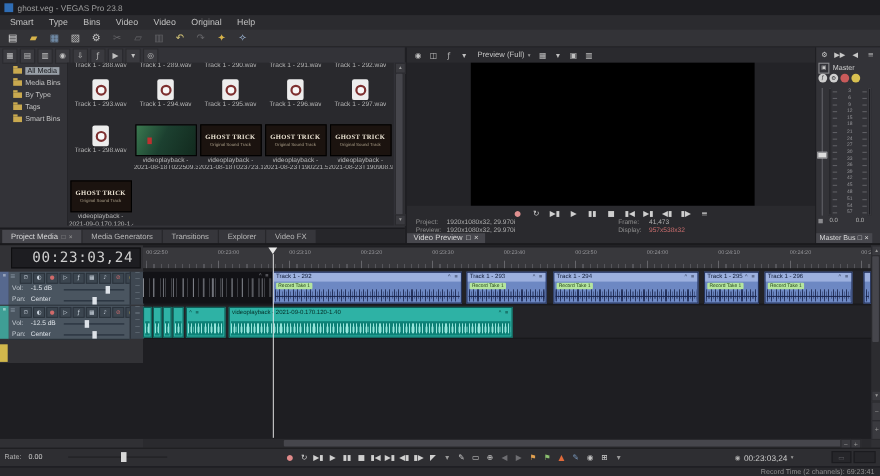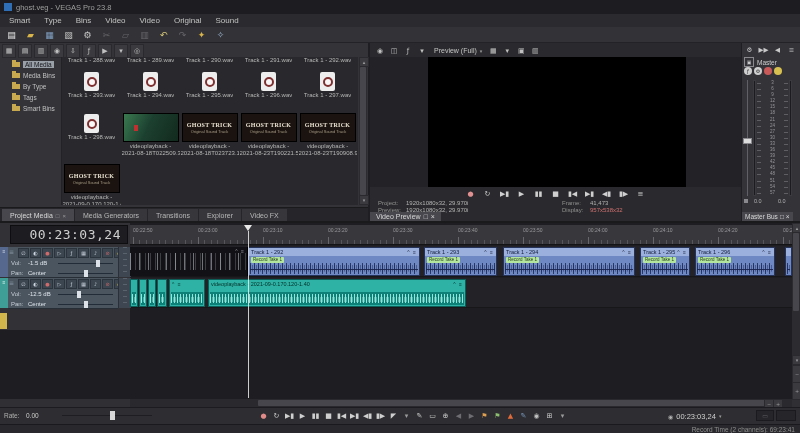--- a/index.html
+++ b/index.html
@@ -96,21 +96,21 @@
 
 
 <div class="ab" style="left:0;top:14px;width:800px;height:13px;background:#2b2b2f;display:flex;align-items:center;padding-left:2px;">
 
 <span class="menuitem">Smart</span>
     <span class="menuitem">Type</span>
     <span class="menuitem">Bins</span>
     <span class="menuitem">Video</span>
     <span class="menuitem">Video</span>
     <span class="menuitem">Original</span>
-    <span class="menuitem">Sound</span>
+    <span class="menuitem">Help</span>
   </div>
 
 
 <div class="ab" style="left:0;top:27px;width:800px;height:16px;background:#333337;border-bottom:1px solid #232327;display:flex;align-items:center;gap:6px;padding-left:5px;">
 
 <span class="ic tbi" style="color: rgb(230, 230, 230);">▤</span>
     <span class="ic tbi" style="color: rgb(216, 180, 74);">▰</span>
     <span class="ic tbi" style="color: rgb(127, 159, 192);">▦</span>
     <span class="ic tbi" style="color: rgb(192, 192, 192);">▧</span>
     <span class="ic tbi" style="color: rgb(200, 200, 200);">⚙</span>

